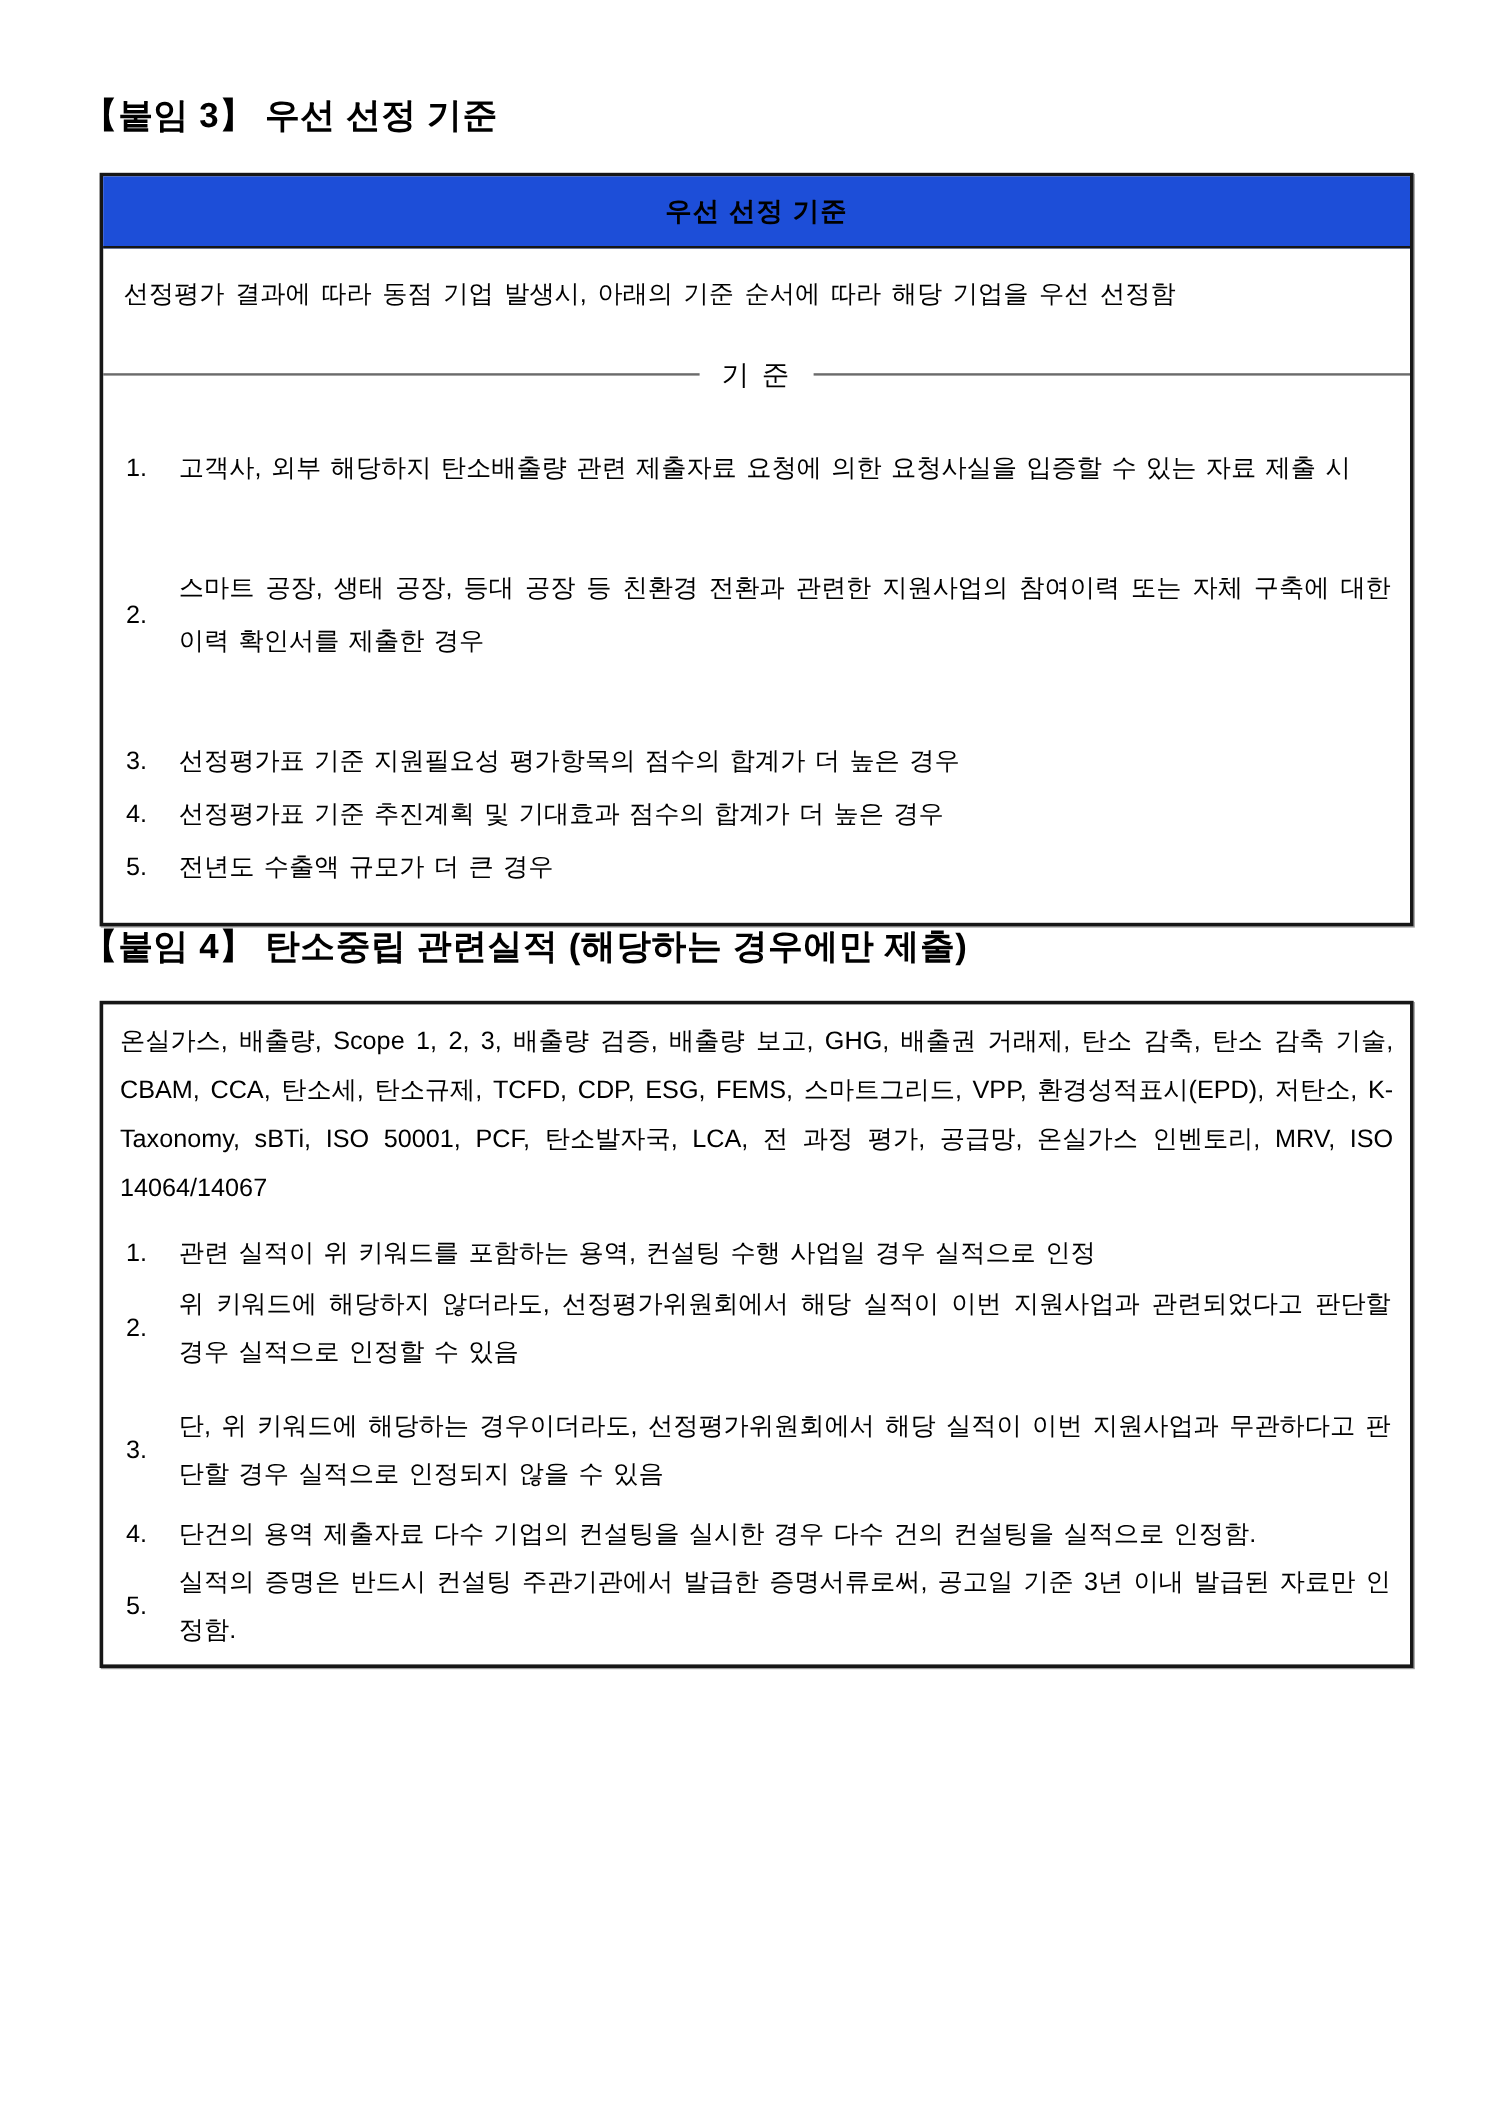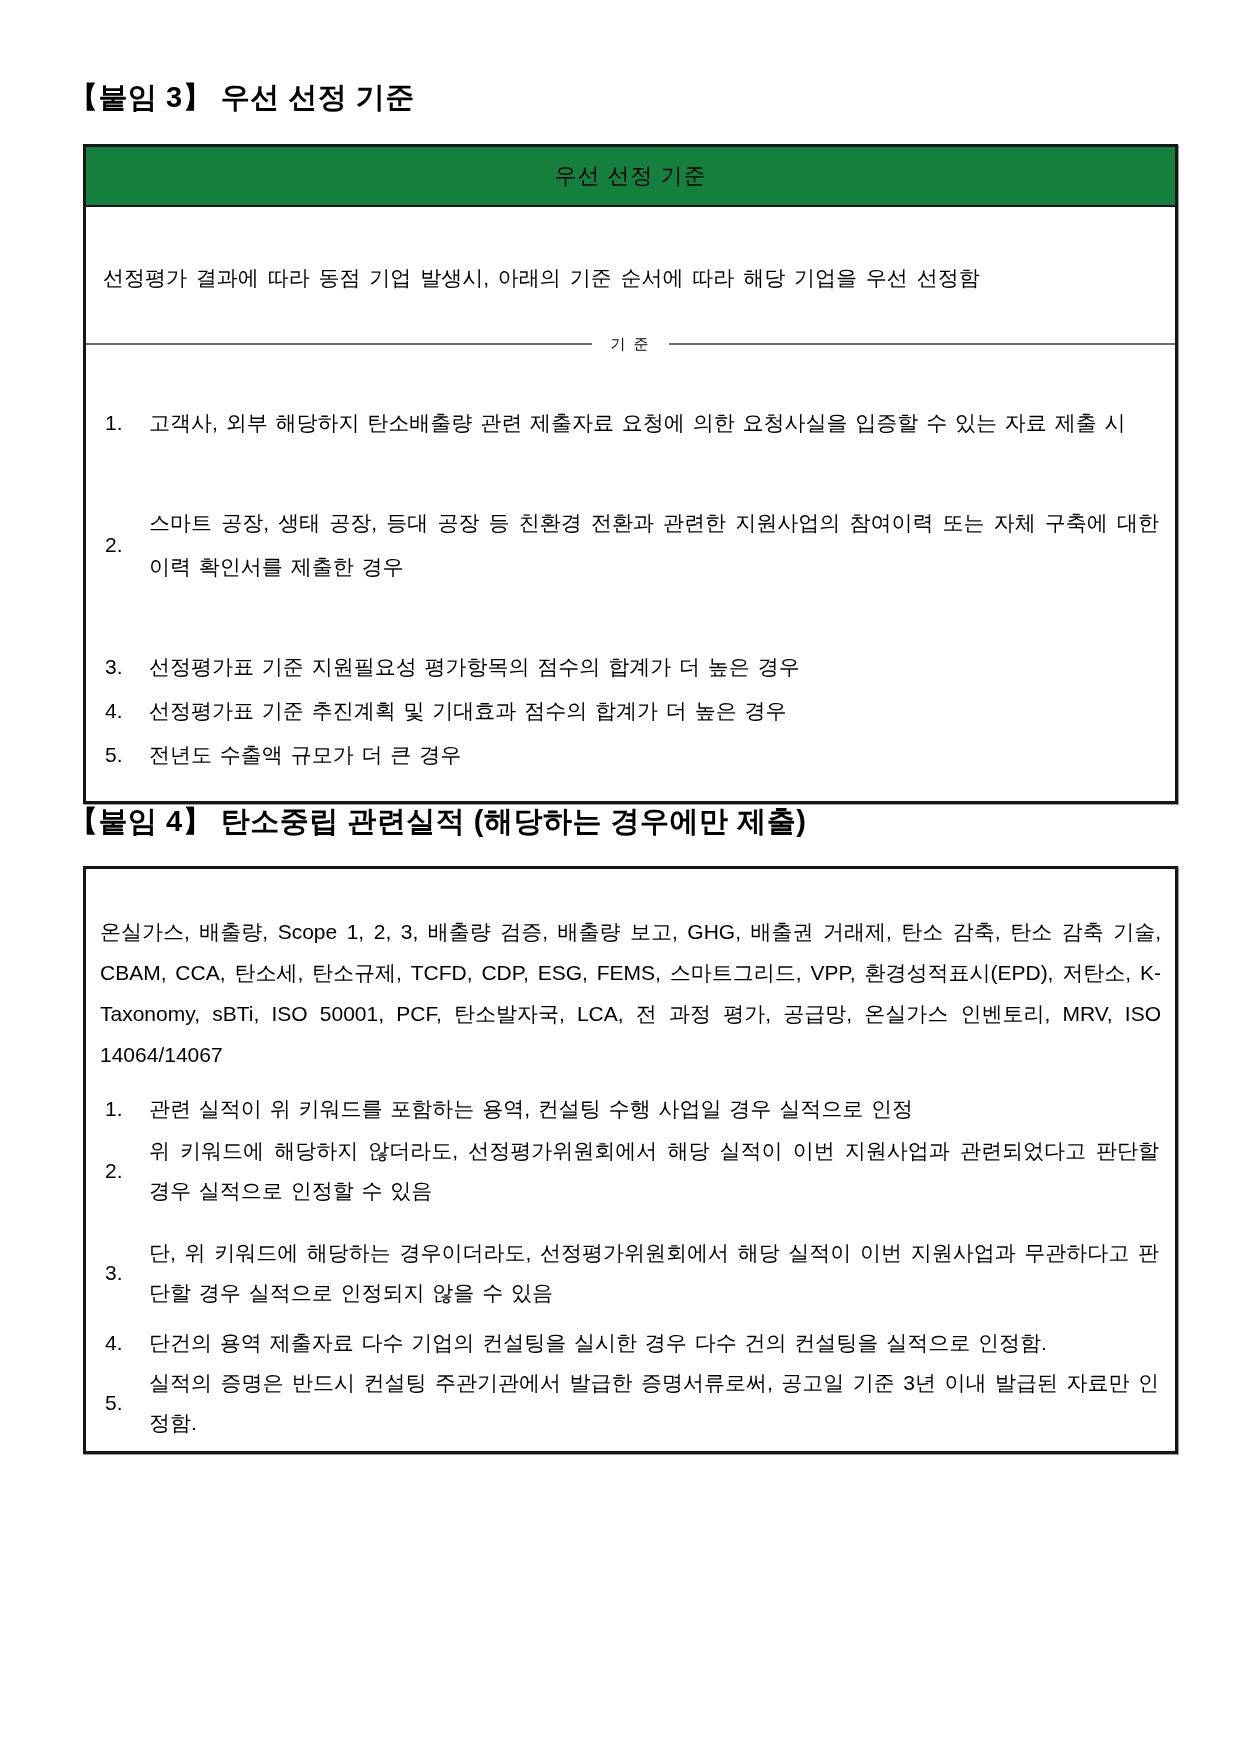--- a/index.html
+++ b/index.html
@@ -14,30 +14,30 @@
     font-size:29px;font-weight:bold;letter-spacing:0.5px;
     margin:0 0 30px -14px;line-height:34px;
   }
   .doc-title.second{margin-bottom:28px;}
   .tbl{
     border:3px solid #161616;
     background:#fff;
     box-shadow:1px 1px 0 #9a9a9a;
   }
   .thead{
-    height:58px;background:#15803d;
+    height:58px;background:#1d4ed8;
     border-bottom:2px solid #161616;
     display:flex;align-items:center;justify-content:center;
-    font-size:22px;font-weight:normal;letter-spacing:1px;
+    font-size:22px;font-weight:bold;letter-spacing:1px;
   }
-  .tbody{font-size:21px;margin-top:32px;}
+  .tbody{font-size:21px;}
   .intro{padding:26px 17px 0 17px;line-height:26px;word-spacing:3px;}
   .divider{display:flex;align-items:center;height:26px;}
   .divider .line{flex:1;height:2px;background:#6b6b6b;}
-  .divider .dlabel{padding:0 18px;font-size:15px;letter-spacing:2px;white-space:nowrap;}
+  .divider .dlabel{padding:0 18px;font-size:23px;letter-spacing:2px;white-space:nowrap;}
   .item{display:flex;align-items:center;padding-right:16px;}
   .item .no{flex:none;width:44px;padding-left:19px;box-sizing:content-box;}
   .item .txt{flex:1;text-align:justify;word-spacing:2px;}
   .item .txt b{font-weight:normal;}
   
   .t1 .tbody{padding-bottom:24px;}
   .t1 .divider{margin-top:40px;}
   .t1 .item{line-height:44px;}
   .t1 .item:nth-of-type(1){margin-top:34px;}
   .t1 .item:nth-of-type(2){margin-top:12px;}

